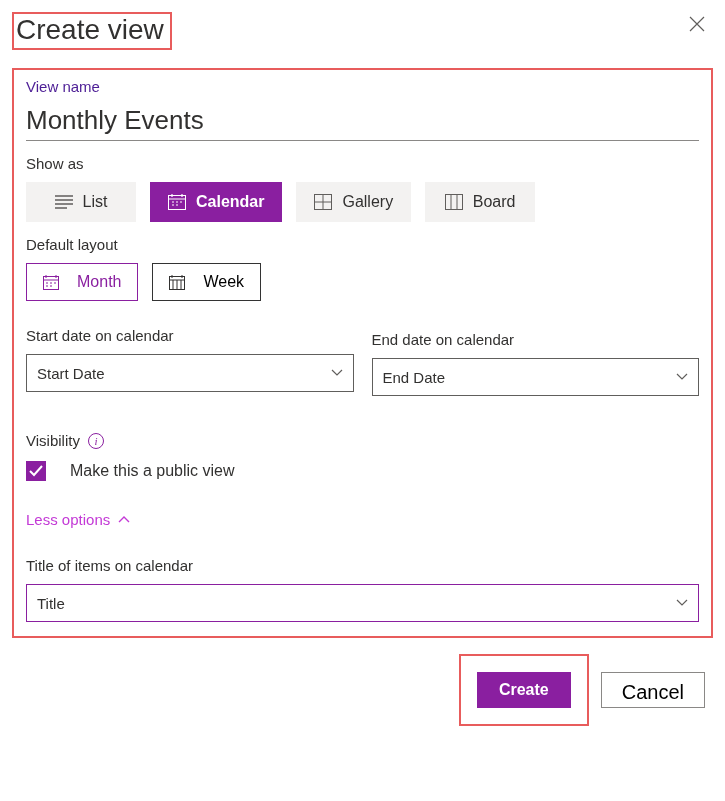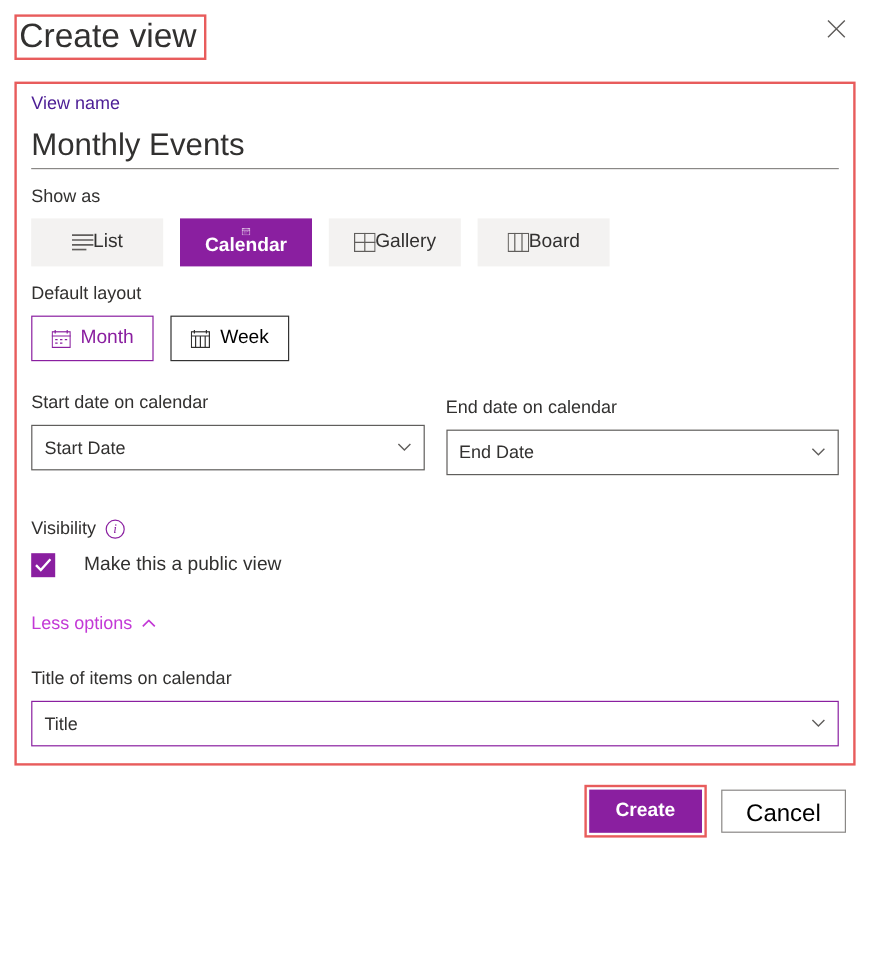--- a/index.html
+++ b/index.html
@@ -62,40 +62,40 @@
     border-bottom: 1px solid #8a8886;
     width: 100%;
     padding: 6px 0 4px 0;
     outline: none;
     background: transparent;
   }
   .btn-row { display: flex; gap: 14px; flex-wrap: wrap; }
   .view-btn {
     display: inline-flex;
     align-items: center;
+    gap: 10px;
     padding: 8px 18px;
     background: #f3f2f1;
     color: #323130;
     font-size: 16px;
     cursor: pointer;
     border: none;
     min-width: 110px;
     justify-content: center;
     height: 40px;
   }
   .view-btn.active {
     background: #8a1fa0;
     color: #fff;
     font-weight: 600;
-    flex-direction: column;
   }
   .layout-btn {
     display: inline-flex;
     align-items: center;
-    gap: 8px;
+    gap: 18px;
     padding: 6px 16px;
     background: #fff;
     border: 1px solid #333;
     font-size: 16px;
     cursor: pointer;
     height: 38px;
   }
   .layout-btn.active {
     border: 1.5px solid #8a1fa0;
     color: #8a1fa0;
@@ -165,21 +165,21 @@
   .footer-row {
     display: flex;
     justify-content: flex-end;
     gap: 12px;
     margin-top: 16px;
     padding-right: 8px;
     align-items: center;
   }
   .create-wrap {
     border: 2px solid #e85c5c;
-    padding: 2px;
+    padding: 16px;
     display: inline-flex;
   }
   .btn-primary {
     background: #8a1fa0;
     color: #fff;
     border: none;
     font-size: 16px;
     font-weight: 600;
     padding: 8px 22px;
     cursor: pointer;

